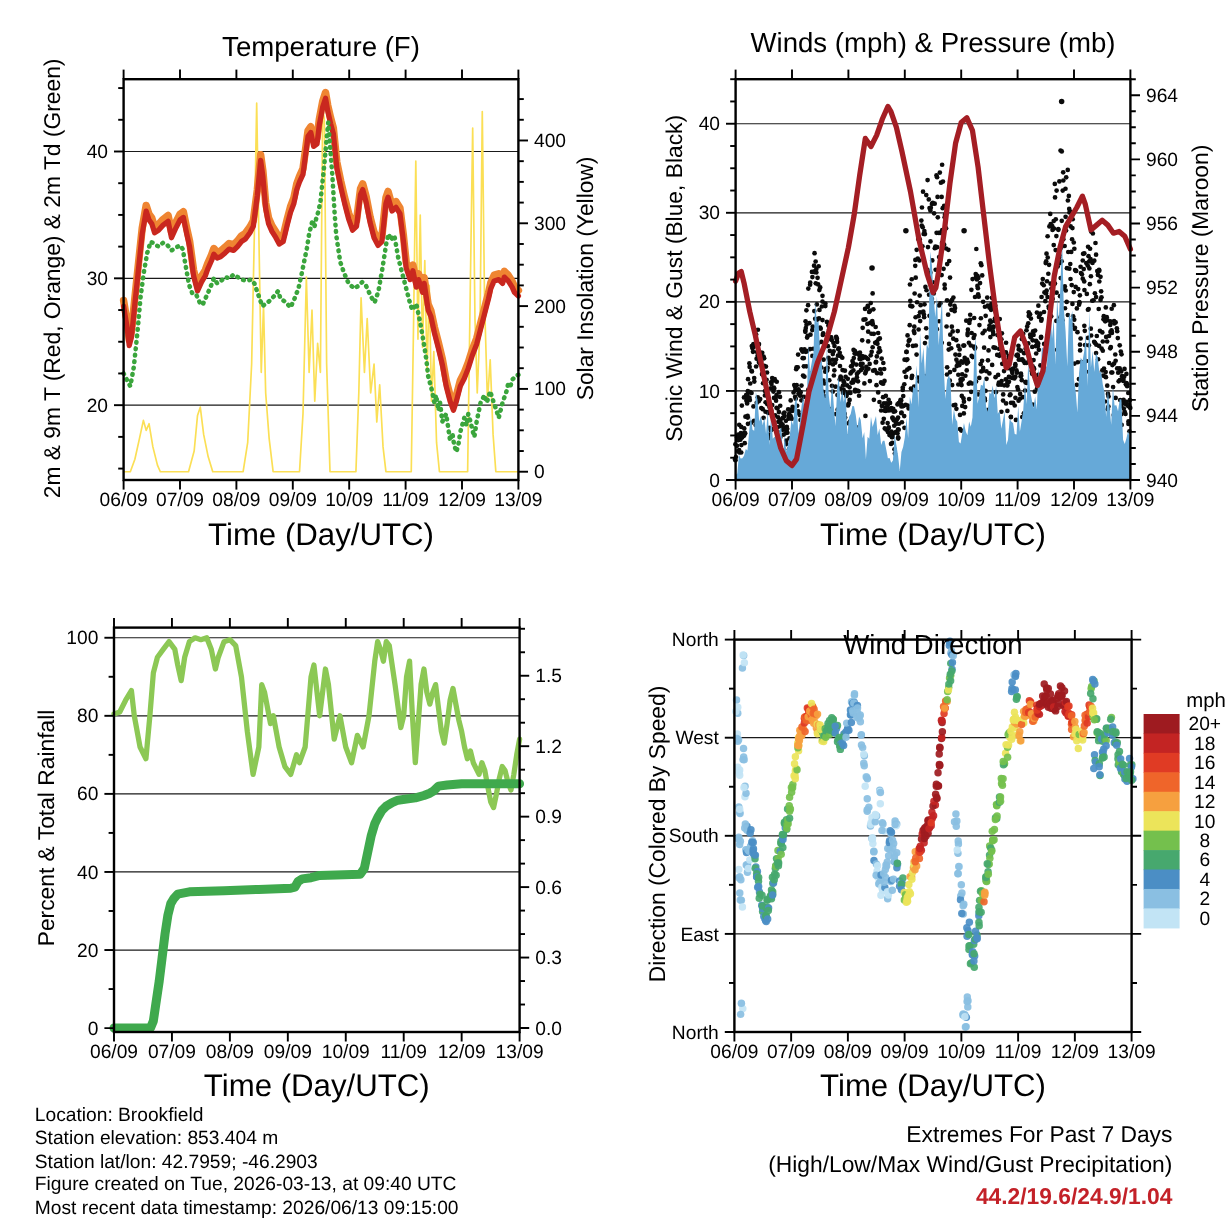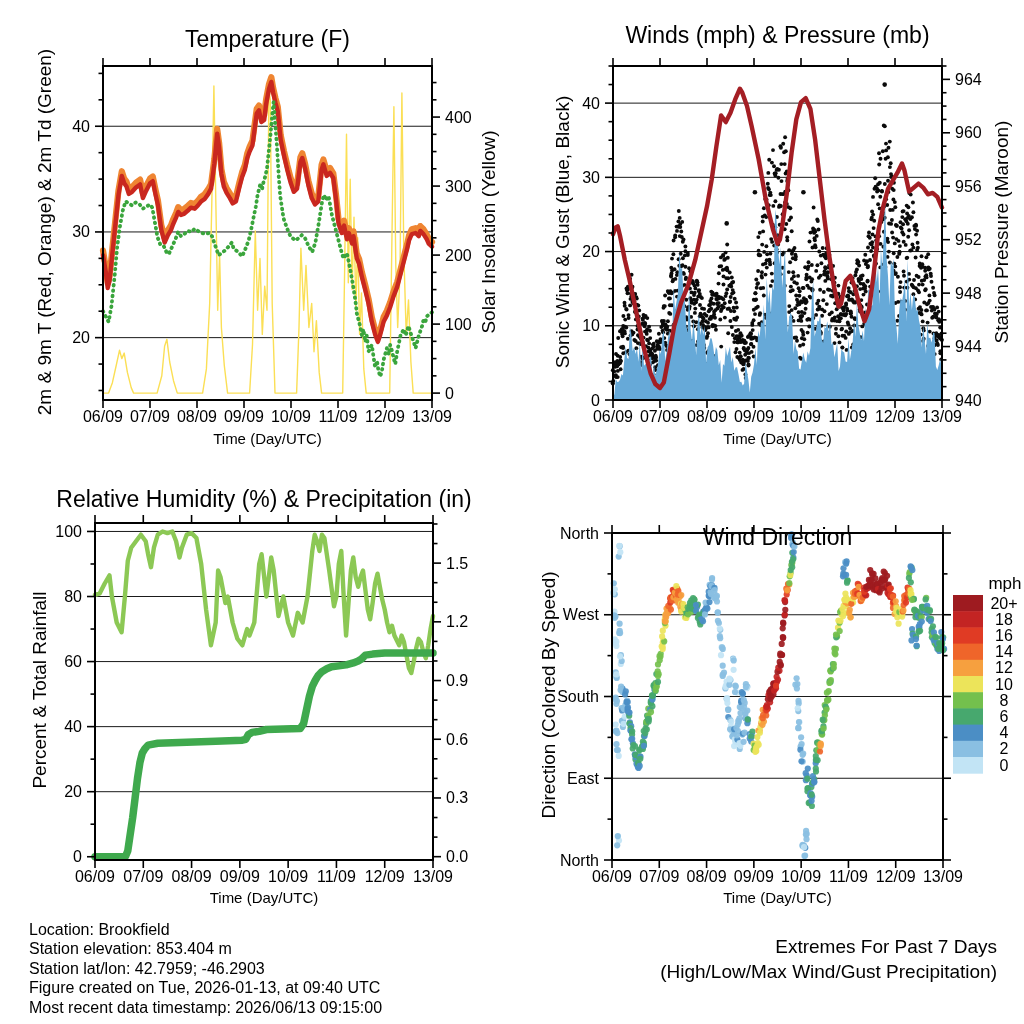--- a/index.html
+++ b/index.html
@@ -1,24 +1,24 @@
 <!DOCTYPE html>
 <html><head>
 <meta charset="utf-8">
 <style>
   html,body{margin:0;padding:0;background:#ffffff;}
   body{width:1024px;height:1024px;font-family:"Liberation Sans",sans-serif;color:#000;}
   #stage{position:relative;width:1024px;height:1024px;overflow:hidden;background:#fff;}
   #chart{position:absolute;left:0;top:0;}
   .ptitle{position:absolute;text-align:center;font-size:23px;white-space:nowrap;}
-  .xtitle{position:absolute;text-align:center;font-size:15px;white-space:nowrap;}
+  .xtitle{position:absolute;text-align:center;font-size:26px;white-space:nowrap;}
   .vlab{position:absolute;width:440px;text-align:center;font-size:19px;white-space:nowrap;
         transform:rotate(-90deg);}
   .footL{position:absolute;left:29px;top:920px;font-size:16px;line-height:19.4px;white-space:nowrap;}
-  .footR{position:absolute;left:600px;top:934px;width:397px;text-align:right;font-size:19px;line-height:25.4px;white-space:nowrap;}
+  .footR{position:absolute;left:580px;top:934px;width:397px;text-align:right;font-size:19px;line-height:25.4px;white-space:nowrap;}
   .footR .vals{font-weight:bold;}
 </style>
 </head>
 <body>
 
 <div id="stage">
   <svg id="chart" width="1024" height="1024">
       <g>
         <line x1="103" x2="432" y1="337.6392405063291" y2="337.6392405063291" stroke="#1a1a1a" stroke-width="1"></line>
         <line x1="103" x2="432" y1="231.94303797468353" y2="231.94303797468353" stroke="#1a1a1a" stroke-width="1"></line>
@@ -2525,40 +2525,40 @@
         <text x="1004" y="738.2" text-anchor="middle" font-size="16" font-family="Liberation Sans, sans-serif" fill="#000">4</text>
         <rect x="953" y="740.8" width="30" height="16.7" fill="#8abfe2"></rect>
         <text x="1004" y="754.4" text-anchor="middle" font-size="16" font-family="Liberation Sans, sans-serif" fill="#000">2</text>
         <rect x="953" y="757" width="30" height="16.7" fill="#c2e4f5"></rect>
         <text x="1004" y="770.6" text-anchor="middle" font-size="16" font-family="Liberation Sans, sans-serif" fill="#000">0</text>
       </g>
     </svg>
 
   <div class="ptitle" style="left:103px;width:329px;top:26px;">Temperature (F)</div>
   <div class="ptitle" style="left:613px;width:329px;top:22px;">Winds (mph) &amp; Pressure (mb)</div>
-  <div class="ptitle" style="left:28px;width:472px;top:486px;">Relative Humidity (%) &amp; Precipitation (in)</div>
   <div class="ptitle" style="left:612px;width:331px;top:486px;margin-top:38px;">Wind Direction</div>
 
   <div class="xtitle" style="left:103px;width:329px;top:430px;">Time (Day/UTC)</div>
   <div class="xtitle" style="left:613px;width:329px;top:430px;">Time (Day/UTC)</div>
   <div class="xtitle" style="left:95px;width:338px;top:889px;">Time (Day/UTC)</div>
   <div class="xtitle" style="left:612px;width:331px;top:889px;">Time (Day/UTC)</div>
 
   <div class="vlab" style="left:-175px;top:221px;">2m &amp; 9m T (Red, Orange) &amp; 2m Td (Green)</div>
   <div class="vlab" style="left:269px;top:221px;">Solar Insolation (Yellow)</div>
   <div class="vlab" style="left:343px;top:221px;">Sonic Wind &amp; Gust (Blue, Black)</div>
   <div class="vlab" style="left:782px;top:221px;">Station Pressure (Maroon)</div>
   <div class="vlab" style="left:-180px;top:679px;">Percent &amp; Total Rainfall</div>
   <div class="vlab" style="left:329px;top:684px;">Direction (Colored By Speed)</div>
 
   <div class="footL">
     <div>Location: Brookfield</div>
     <div>Station elevation: 853.404 m</div>
     <div>Station lat/lon: 42.7959; -46.2903</div>
-    <div>Figure created on Tue, 2026-01-13, at 09:40 UTC</div>
+    <div>Figure created on Tue, 2026-03-13, at 09:40 UTC</div>
     <div>Most recent data timestamp: 2026/06/13 09:15:00</div>
   </div>
 
   <div class="footR">
     <div>Extremes For Past 7 Days</div>
     <div>(High/Low/Max Wind/Gust Precipitation)</div>
+    <div class="vals" id="extremes-values" style="color: rgb(195, 33, 40);">44.2/19.6/24.9/1.04</div>
   </div>
 </div>
 
 </body></html>

